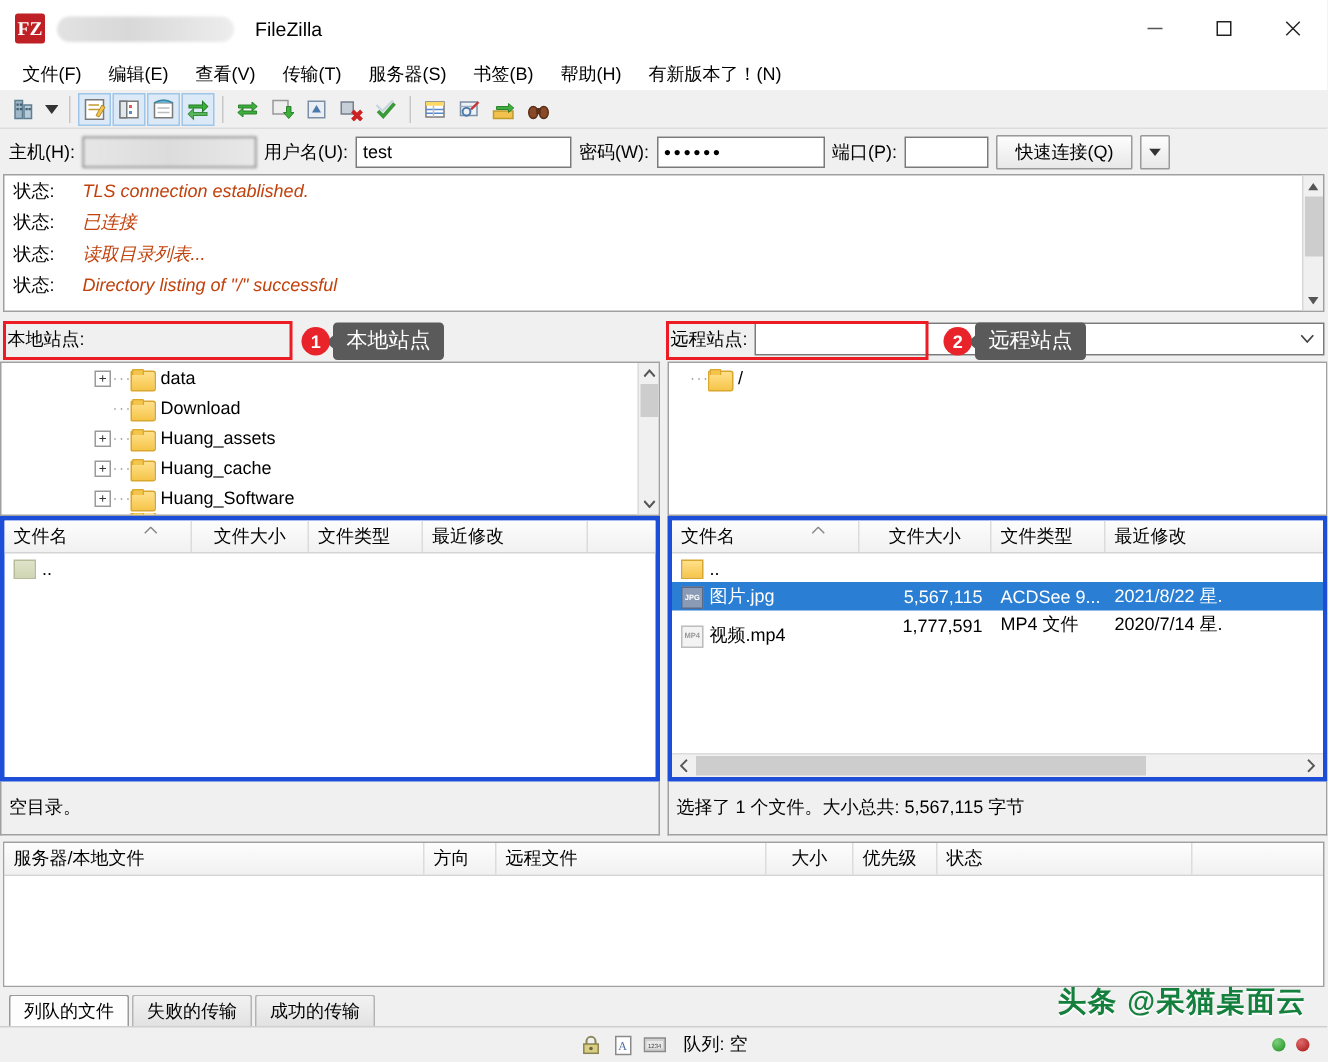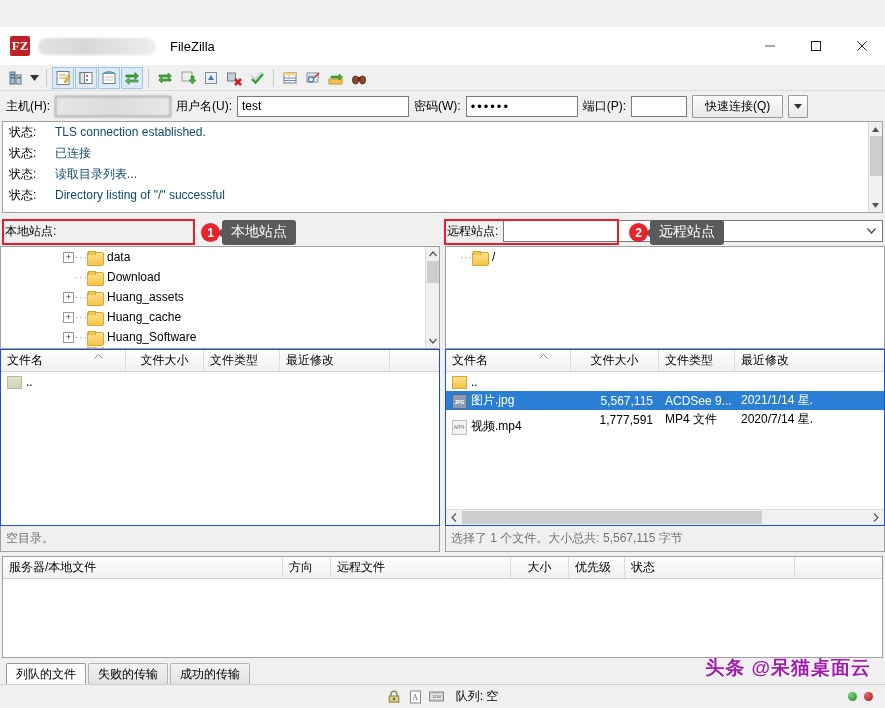--- a/index.html
+++ b/index.html
@@ -20,21 +20,20 @@
   }
 
   
   .titlebar {
     height: 38px;
     background: #ffffff;
     display: flex;
     align-items: center;
     position: relative;
     flex: 0 0 auto;
-    margin-top: 27px;
   }
   .app-icon {
     width: 20px; height: 20px;
     margin-left: 10px;
     background: #bf2026;
     border-radius: 2px;
     color: #fff;
     font-weight: bold;
     font-size: 13px;
     display: flex; align-items: center; justify-content: center;
@@ -116,21 +115,21 @@
     font-size: 12px;
     padding: 0 4px;
     display: flex; align-items: center;
     color: #000;
   }
   .qinput.blurred {
     background: linear-gradient(90deg,#e6e6e6,#dcdcdc 50%,#e8e8e8);
     filter: blur(1.1px);
   }
   #host-field { width: 116px; }
-  #user-field { width: 172px; }
+  #user-field { width: 144px; }
   #pass-field { width: 112px; letter-spacing: 2px; font-size: 13px; }
   #port-field { width: 56px; }
   .qbtn {
     height: 23px;
     padding: 0 12px;
     background: linear-gradient(#fdfdfd,#e8e8e8);
     border: 1px solid #9a9a9a;
     font-size: 12px;
     display: flex; align-items: center;
     border-radius: 1px;
@@ -153,21 +152,21 @@
     overflow: hidden;
     flex: 0 0 auto;
   }
   .msgrow {
     display: flex;
     font-size: 12px;
     padding: 2px 0 2px 6px;
     line-height: 17px;
   }
   .msg-kind { width: 46px; color: #000; flex: 0 0 auto; }
-  .msg-text { color: #0c4a6e; }
+  .msg-text { color: #c2410c; font-style: italic; }
   .log-scroll {
     position: absolute; right: 0; top: 0;
     width: 14px; height: 100%;
     background: #f0f0f0;
     border-left: 1px solid #d8d8d8;
     display: flex; flex-direction: column; justify-content: space-between;
   }
   .sb-arrow {
     height: 14px; display:flex; align-items:center; justify-content:center;
   }
@@ -294,21 +293,21 @@
   }
   .tree-label { color:#000; }
   .tree-scroll {
     position:absolute; right:0; top:0; width:14px; height:100%;
     background:#f0f0f0; border-left:1px solid #dcdcdc;
     display:flex; flex-direction:column; justify-content:space-between;
   }
 
   .listbox {
     background: #fff;
-    border: 1px solid #1d4ed8;
+    border: 3px solid #1d4ed8;
     position: relative;
     overflow: hidden;
     display: flex; flex-direction: column;
   }
   .col-left .listbox { height: 177px; }
   .col-right .listbox { height: 177px; }
   .listhead {
     height: 22px;
     background: linear-gradient(#fdfdfd,#f1f1f1);
     border-bottom: 1px solid #d4d4d4;
@@ -365,28 +364,28 @@
     background: #f0f0f0;
     border-top: 1px solid #dcdcdc;
     display: flex; align-items: center;
     flex: 0 0 auto;
   }
   .hs-arrow { width:16px; display:flex; align-items:center; justify-content:center; color:#555; font-size:10px;}
   .hs-track { flex:1 1 auto; height:13px; position:relative; }
   .hs-thumb { position:absolute; left:0; top:0; height:13px; background:#cdcdcd; }
 
   .statusline {
-    height: 26px;
+    height: 36px;
     background: #f0f0f0;
     border: 1px solid #a0a0a0;
     border-top: none;
     display: flex; align-items: center;
     font-size: 12px;
     padding-left: 5px;
-    color: #737373;
+    color: #000000;
   }
 
   
   .queue {
     margin: 4px 2px 0 2px;
     border: 1px solid #a0a0a0;
     background: #fff;
     flex: 1 1 auto;
     display: flex; flex-direction: column;
     min-height: 0;
@@ -438,21 +437,21 @@
   .leds { position:absolute; right: 12px; display:flex; gap:7px; align-items:center; }
   .led { width:9px; height:9px; border-radius:50%; }
   .led.green { background: radial-gradient(circle at 35% 30%, #7ad17a, #1e8b1e); }
   .led.red { background: radial-gradient(circle at 35% 30%, #e06a6a, #a31414); }
 
   .watermark {
     position: absolute;
     right: 14px;
     bottom: 27px;
     font-size: 19px;
-    color: #a21caf;
+    color: #15803d;
     font-weight: bold;
     letter-spacing: 1px;
     text-shadow: 0 1px 0 #fff;
     pointer-events: none;
   }
 </style>
 </head>
 <body>
 
 <div class="app">
@@ -474,20 +473,30 @@
       </div>
       <div class="wbtn">
         <svg width="12" height="12" viewBox="0 0 12 12">
             <line x1="1.5" y1="1.5" x2="10.5" y2="10.5" stroke="#222" stroke-width="1"></line>
             <line x1="10.5" y1="1.5" x2="1.5" y2="10.5" stroke="#222" stroke-width="1"></line>
           </svg>
       </div>
     </div>
   </div>
 
+  <div class="menubar">
+    <div class="menuitem">文件(F)</div>
+    <div class="menuitem">编辑(E)</div>
+    <div class="menuitem">查看(V)</div>
+    <div class="menuitem">传输(T)</div>
+    <div class="menuitem">服务器(S)</div>
+    <div class="menuitem">书签(B)</div>
+    <div class="menuitem">帮助(H)</div>
+    <div class="menuitem">有新版本了！(N)</div>
+  </div>
 
   <div class="toolbar">
     <div class="tbtn">
       <svg width="17" height="17" viewBox="0 0 17 17">
         <rect x="3" y="3" width="5" height="12" fill="#9fb7c9" stroke="#5d7d91"></rect>
         <rect x="9" y="6" width="5" height="9" fill="#b7cbd9" stroke="#5d7d91"></rect>
         <rect x="4" y="5" width="1.5" height="1.5" fill="#3f5c6e"></rect>
           <rect x="6.2" y="5" width="1.5" height="1.5" fill="#3f5c6e"></rect>
         <rect x="4" y="8" width="1.5" height="1.5" fill="#3f5c6e"></rect>
           <rect x="6.2" y="8" width="1.5" height="1.5" fill="#3f5c6e"></rect>
@@ -809,21 +818,21 @@
                 <span>..</span>
               </div>
             </div>
             <div class="lrow sel">
               <div class="lcell" style="width:125px;">
                 <span class="ficon jpg"></span>
                 <span>图片.jpg</span>
               </div>
               <div class="lcell r" style="width:88px;">5,567,115</div>
               <div class="lcell" style="width:76px;">ACDSee 9...</div>
-              <div class="lcell" style="width:110px;">2021/1/14 星.</div>
+              <div class="lcell" style="width:110px;">2021/8/22 星.</div>
             </div>
             <div class="lrow">
               <div class="lcell" style="width:125px;margin-top:13px;">
                 <span class="ficon mp4"></span>
                 <span>视频.mp4</span>
               </div>
               <div class="lcell r" style="width:88px;">1,777,591</div>
               <div class="lcell" style="width:76px;">MP4 文件</div>
               <div class="lcell" style="width:110px;">2020/7/14 星.</div>
             </div>

